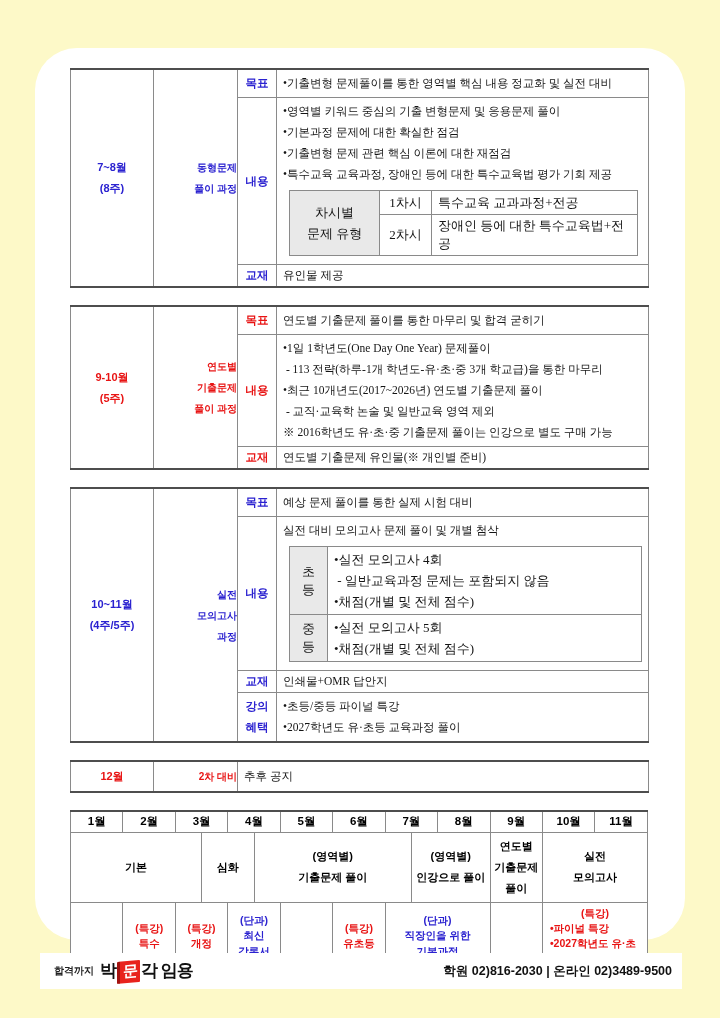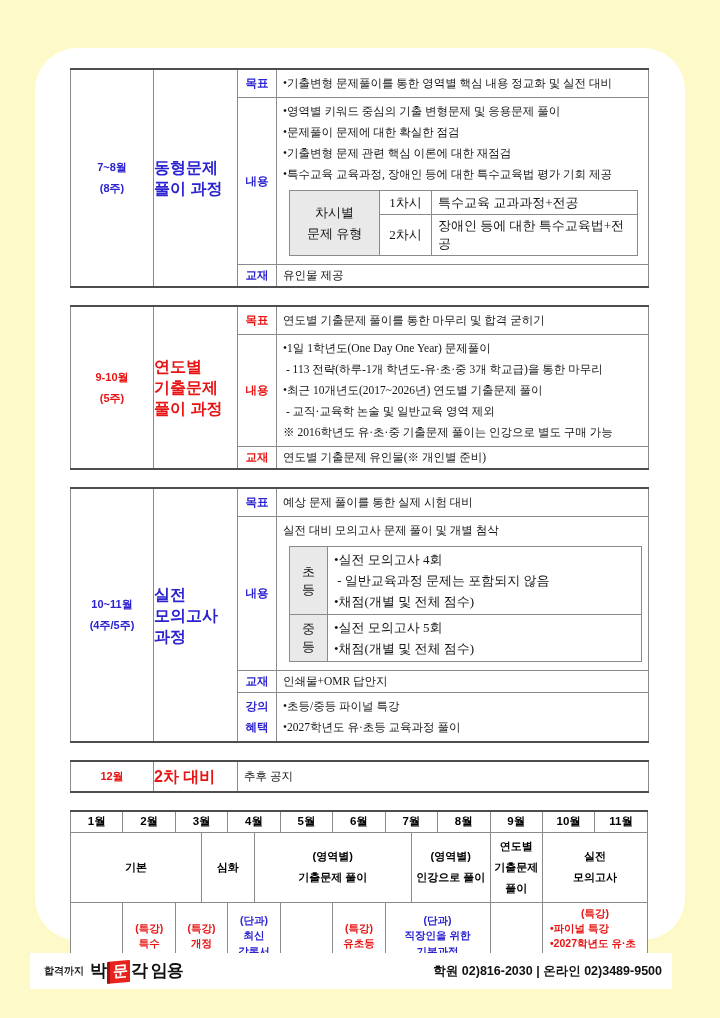--- a/index.html
+++ b/index.html
@@ -9,22 +9,22 @@
           background: #ffffff; border-radius: 42px; padding-top: 20px; }
 
   table.sec, table.cal { border-collapse: collapse; table-layout: fixed; width: 578px;
           margin-left: 35px; background: #fff;
           border-top: 2px solid #4e4e4e; border-bottom: 2px solid #4e4e4e; }
   table.sec td, table.cal td { border: 1px solid #8a8a8a; vertical-align: middle; }
   table.sec { margin-bottom: 17px; }
 
   td.period { text-align: center; font-family: "Liberation Sans", "DejaVu Sans", sans-serif;
               font-weight: bold; font-size: 11px; line-height: 1.5; }
-  td.course { text-align: left; font-family: "Liberation Sans", "DejaVu Sans", sans-serif;
-              font-weight: bold; font-size: 16px; line-height: 1.5; }
+  td.course { text-align: right; font-family: "Liberation Sans", "DejaVu Sans", sans-serif;
+              font-weight: bold; font-size: 10px; line-height: 1.5; }
   td.lbl { text-align: center; font-family: "Liberation Sans", "DejaVu Sans", sans-serif;
            font-weight: bold; font-size: 11.5px; line-height: 1.4; padding: 2px 0; }
   td.content { padding: 3px 6px; font-size: 11.5px; color: #141414; }
   .ln { line-height: 21px; padding-left: 10px; text-indent: -10px; white-space: pre-wrap; }
   .blue { color: #2b22d0; }
   .red  { color: #e81414; }
 
   table.mini { border-collapse: collapse; table-layout: fixed; margin: 5px 0 5px 6px; }
   table.mini td { border: 1px solid #8a8a8a; font-size: 13px; padding: 2px 6px; height: 24px; }
   td.gray { background: #e9e9e9; text-align: center; }
@@ -34,21 +34,21 @@
   td.month { font-weight: bold; font-size: 11.5px; height: 21px;
              border-bottom: 3px double #4e4e4e; }
   td.phase { font-weight: 600; font-size: 11px; height: 46px; line-height: 1.3; padding: 3px 0; }
   td.special { font-weight: bold; font-size: 10.5px; height: 64px; line-height: 1.45;
                padding: 3px 2px; vertical-align: middle; }
   td.special .ln { padding-left: 0; text-indent: 0; line-height: 1.45; }
   .sp-title { text-align: center; }
   .sp-left { text-align: left; padding-left: 5px; }
   .sp-ind { padding-left: 11px; }
 
-  .footer { position: absolute; left: 30px; top: 953px; width: 642px; height: 36px;
+  .footer { position: absolute; left: 40px; top: 953px; width: 642px; height: 36px;
             background: #ffffff; display: flex; align-items: center; justify-content: space-between;
             padding: 0 10px 0 14px; }
   .logo { display: flex; align-items: center; gap: 6px; }
   .tagline { font-family: "Liberation Sans", "DejaVu Sans", sans-serif; font-weight: bold;
              font-size: 10px; color: #222; }
   .brand { font-family: "Liberation Sans", "DejaVu Sans", sans-serif; font-weight: bold;
            font-size: 17px; color: #111; letter-spacing: -1px; }
   .emblem { display: inline-block; background: #e8231d; color: #fff; font-size: 15px;
             padding: 1px 3px 2px 3px; margin: 0 1px; transform: skewY(-5deg);
             border-left: 3px solid #a31310; border-radius: 1px; }
@@ -81,21 +81,21 @@
         <td class="lbl blue">목표</td>
         <td class="content">
               <div class="ln">•기출변형 문제풀이를 통한 영역별 핵심 내용 정교화 및 실전 대비</div>
             </td>
       </tr>
       <tr>
         <td class="lbl blue">내용</td>
         <td class="content">
           <div>
                 <div class="ln">•영역별 키워드 중심의 기출 변형문제 및 응용문제 풀이</div>
-                <div class="ln">•문제풀이 문제에 대한 확실한 점검</div>
+                <div class="ln">•기본과정 문제에 대한 확실한 점검</div>
                 <div class="ln">•기출변형 문제 관련 핵심 이론에 대한 재점검</div>
                 <div class="ln">•특수교육 교육과정, 장애인 등에 대한 특수교육법 평가 기회 제공</div>
               </div>
           <table class="mini">
             <colgroup>
                   <col style="width:90px">
                   <col style="width:52px">
                   <col style="width:206px">
                 </colgroup>
             <tbody>

